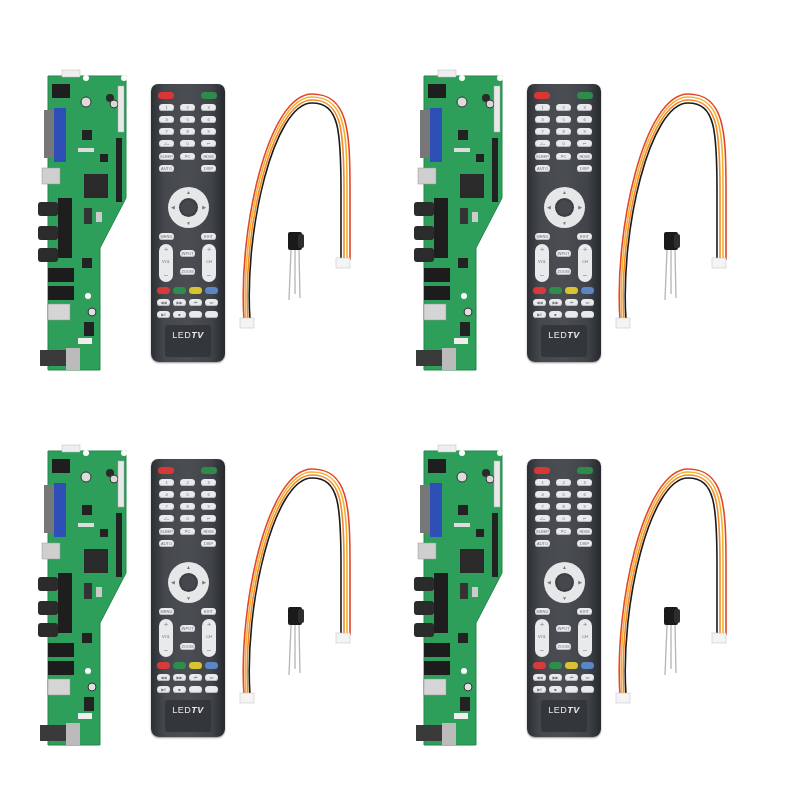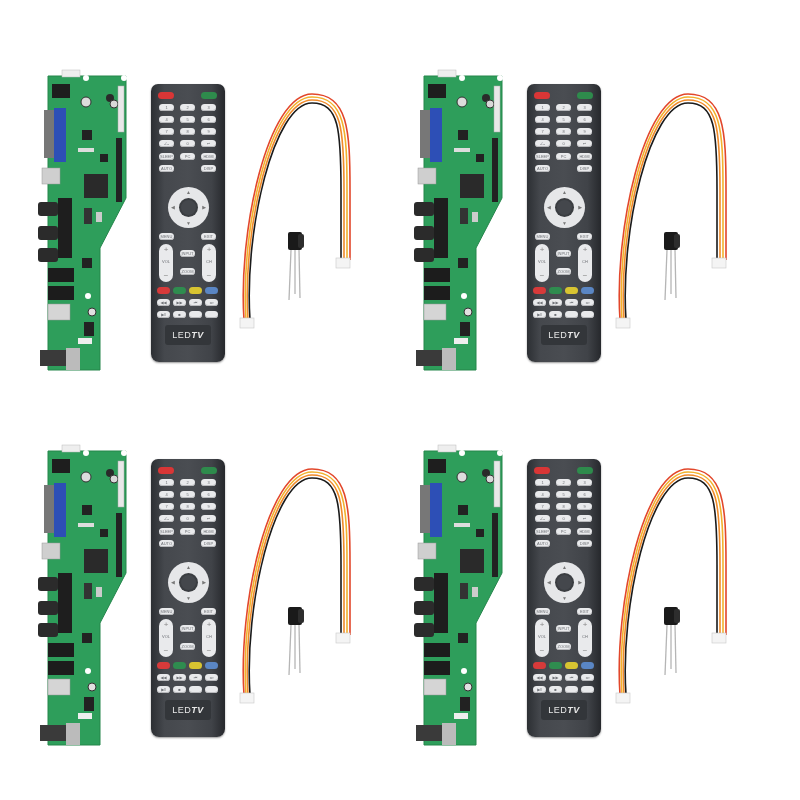--- a/index.html
+++ b/index.html
@@ -10,21 +10,21 @@
   .btn{position:absolute;background:#e9eaec;border-radius:6px;box-shadow:inset 0 -1px 0 #b8b9bc;font-size:4px;color:#6d7075;text-align:center;line-height:7px;height:7px;}
   .btn.num{width:15px;}
   .btn.pwr{width:16px;height:7px;border-radius:6px;}
   .dpad{position:absolute;left:17px;top:103px;width:41px;height:41px;border-radius:50%;background:#e6e7e9;}
   .dpad .center{position:absolute;left:13px;top:13px;width:15px;height:15px;border-radius:50%;background:#44474c;box-shadow:0 0 0 2px #3a3d41;}
   .dpad .arrow{position:absolute;font-size:5px;color:#777;}
   .rocker{position:absolute;width:14px;height:38px;background:#e9eaec;border-radius:7px;font-size:4px;color:#6d7075;text-align:center;}
   .rocker .plus{position:absolute;top:2px;left:0;right:0;font-size:8px;line-height:8px;color:#888;}
   .rocker .lbl{position:absolute;top:15px;left:0;right:0;font-size:4px;}
   .rocker .minus{position:absolute;bottom:2px;left:0;right:0;font-size:8px;line-height:8px;color:#888;}
-  .brand{position:absolute;left:14px;top:241px;width:46px;height:20px;background:#33363a;border-radius:3px;color:#e8e8e8;font-size:9px;line-height:20px;text-align:center;letter-spacing:.5px;}
+  .brand{position:absolute;left:14px;top:241px;width:46px;height:32px;background:#33363a;border-radius:3px;color:#e8e8e8;font-size:9px;line-height:20px;text-align:center;letter-spacing:.5px;}
   .brand b{font-weight:bold;font-style:italic;}
   .cable{position:absolute;left:232px;top:70px;width:120px;height:260px;}
   .ir{position:absolute;left:286px;top:232px;width:20px;height:70px;}
 </style>
 </head>
 <body>
 
 <div class="kit" style="left:0;top:0;">
   <div class="pcb">
     <svg width="96" height="310" viewBox="0 0 96 310">

